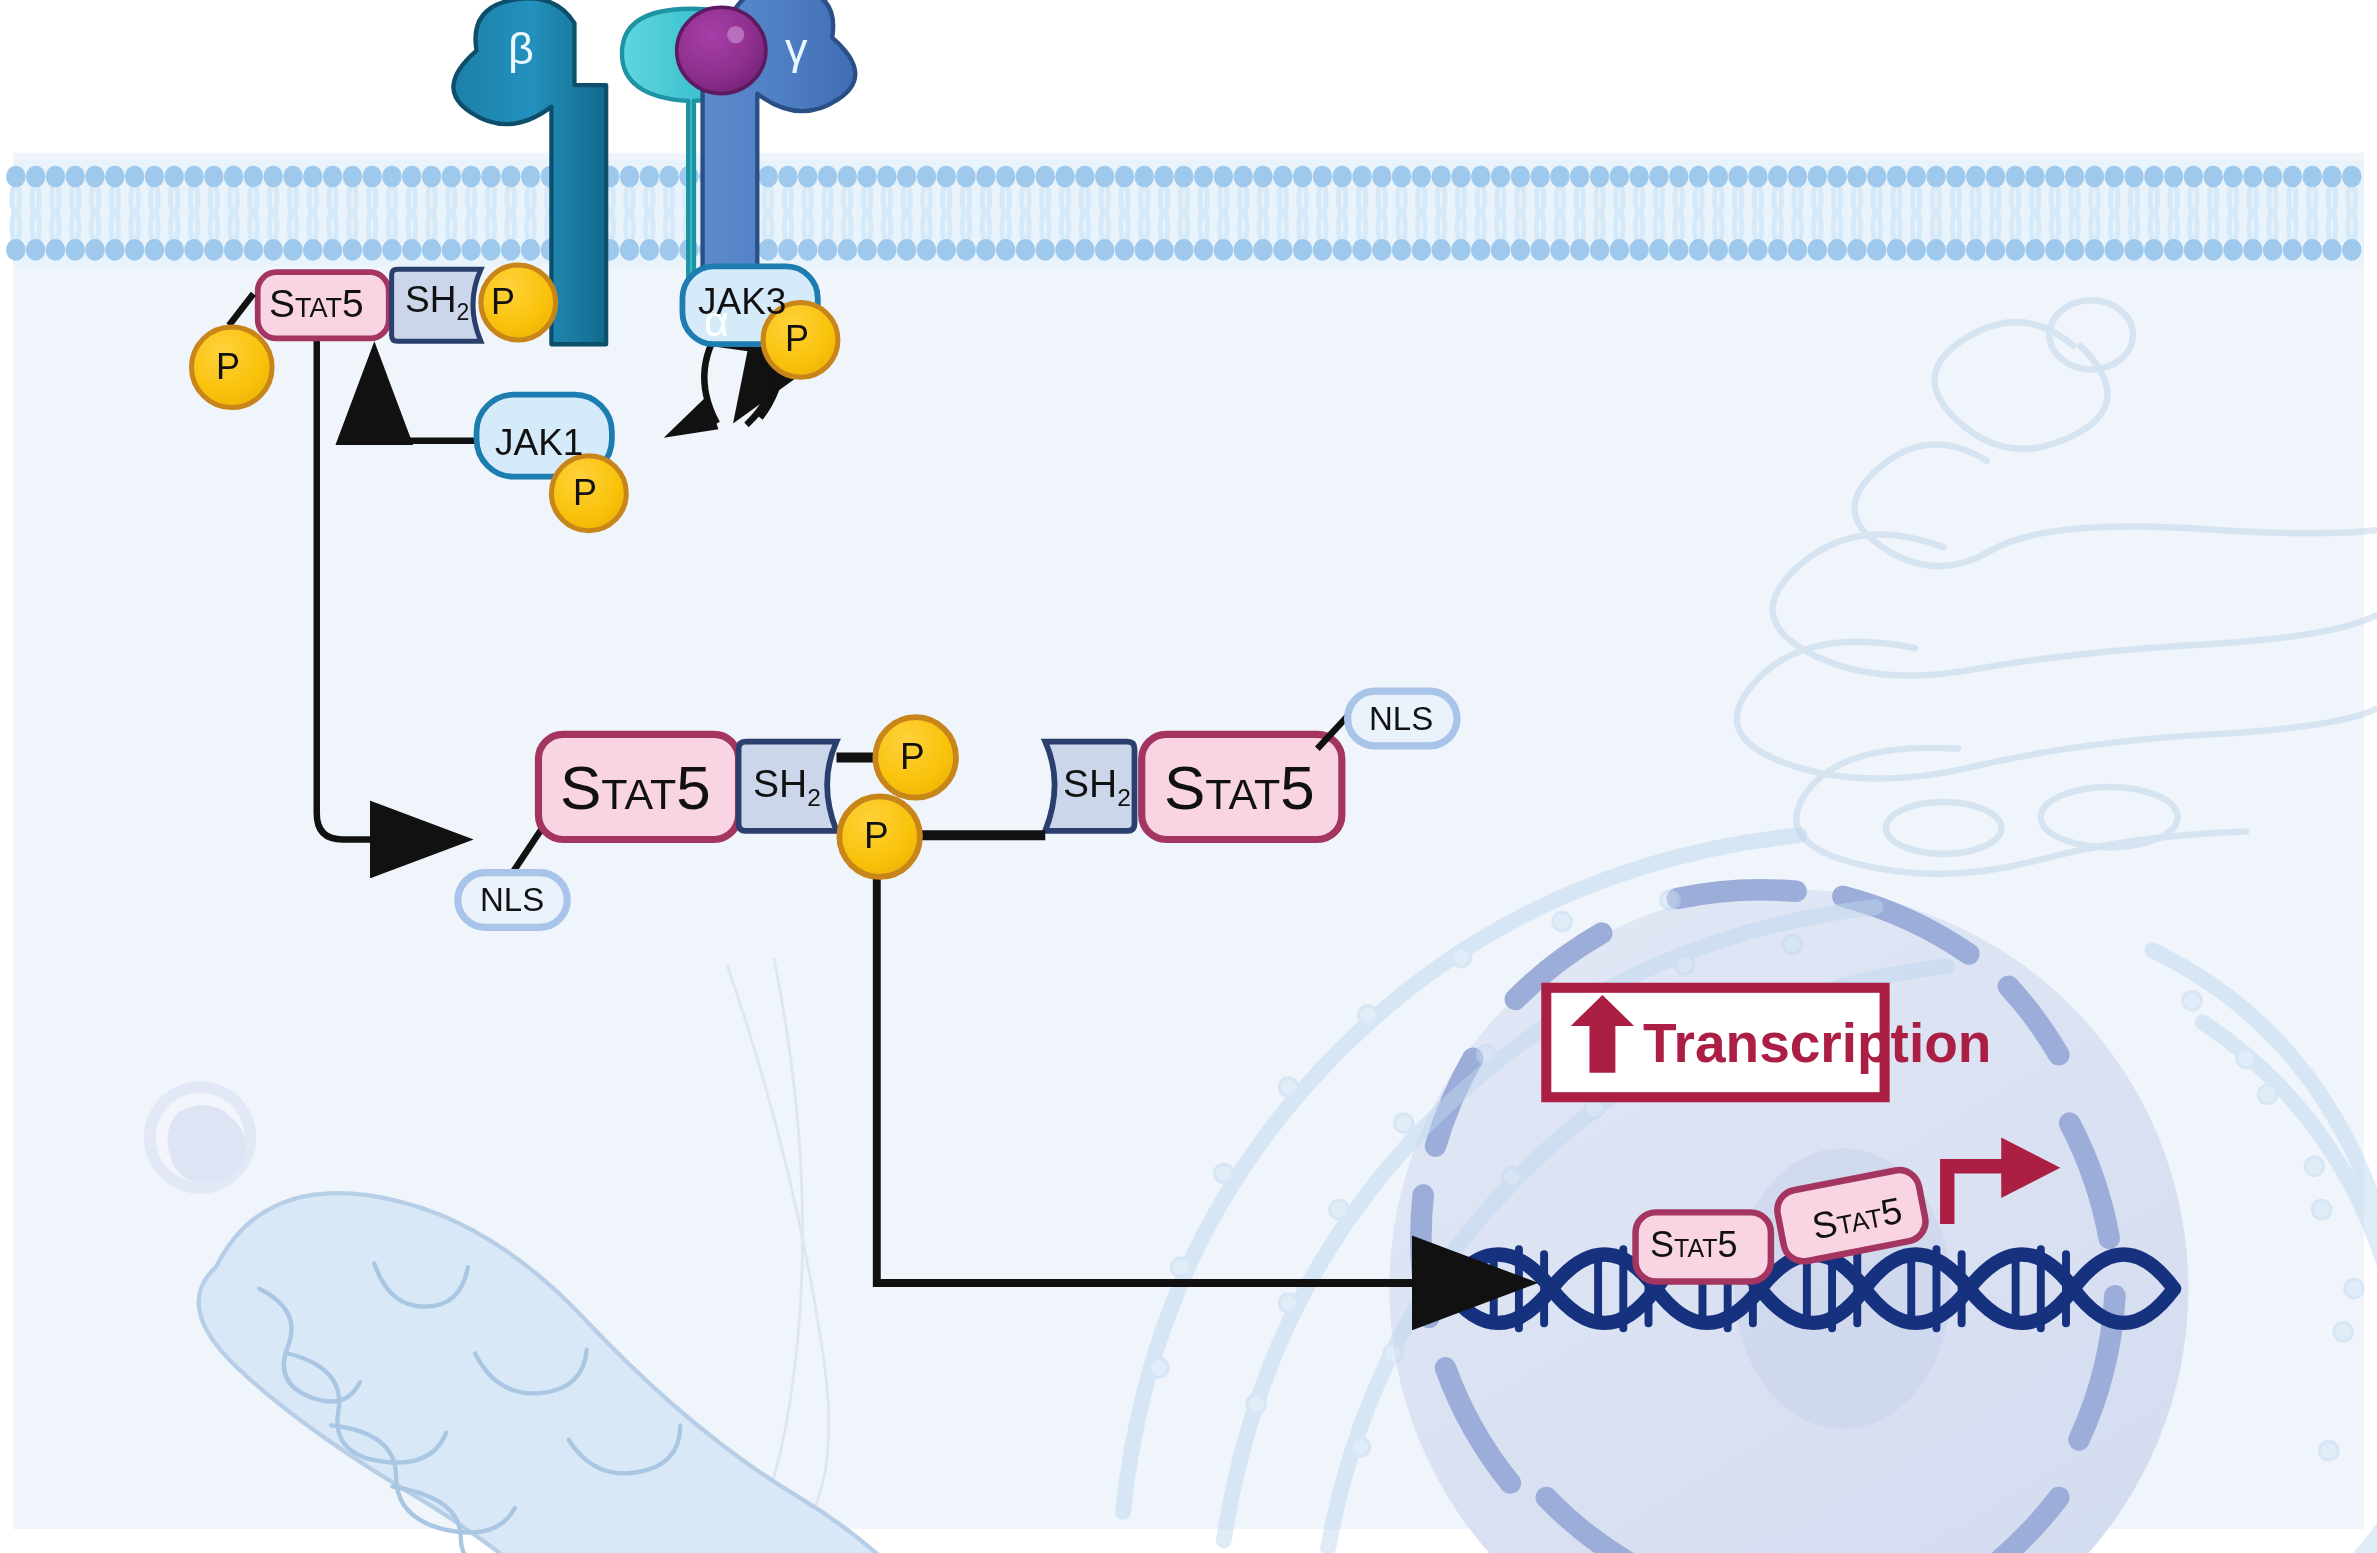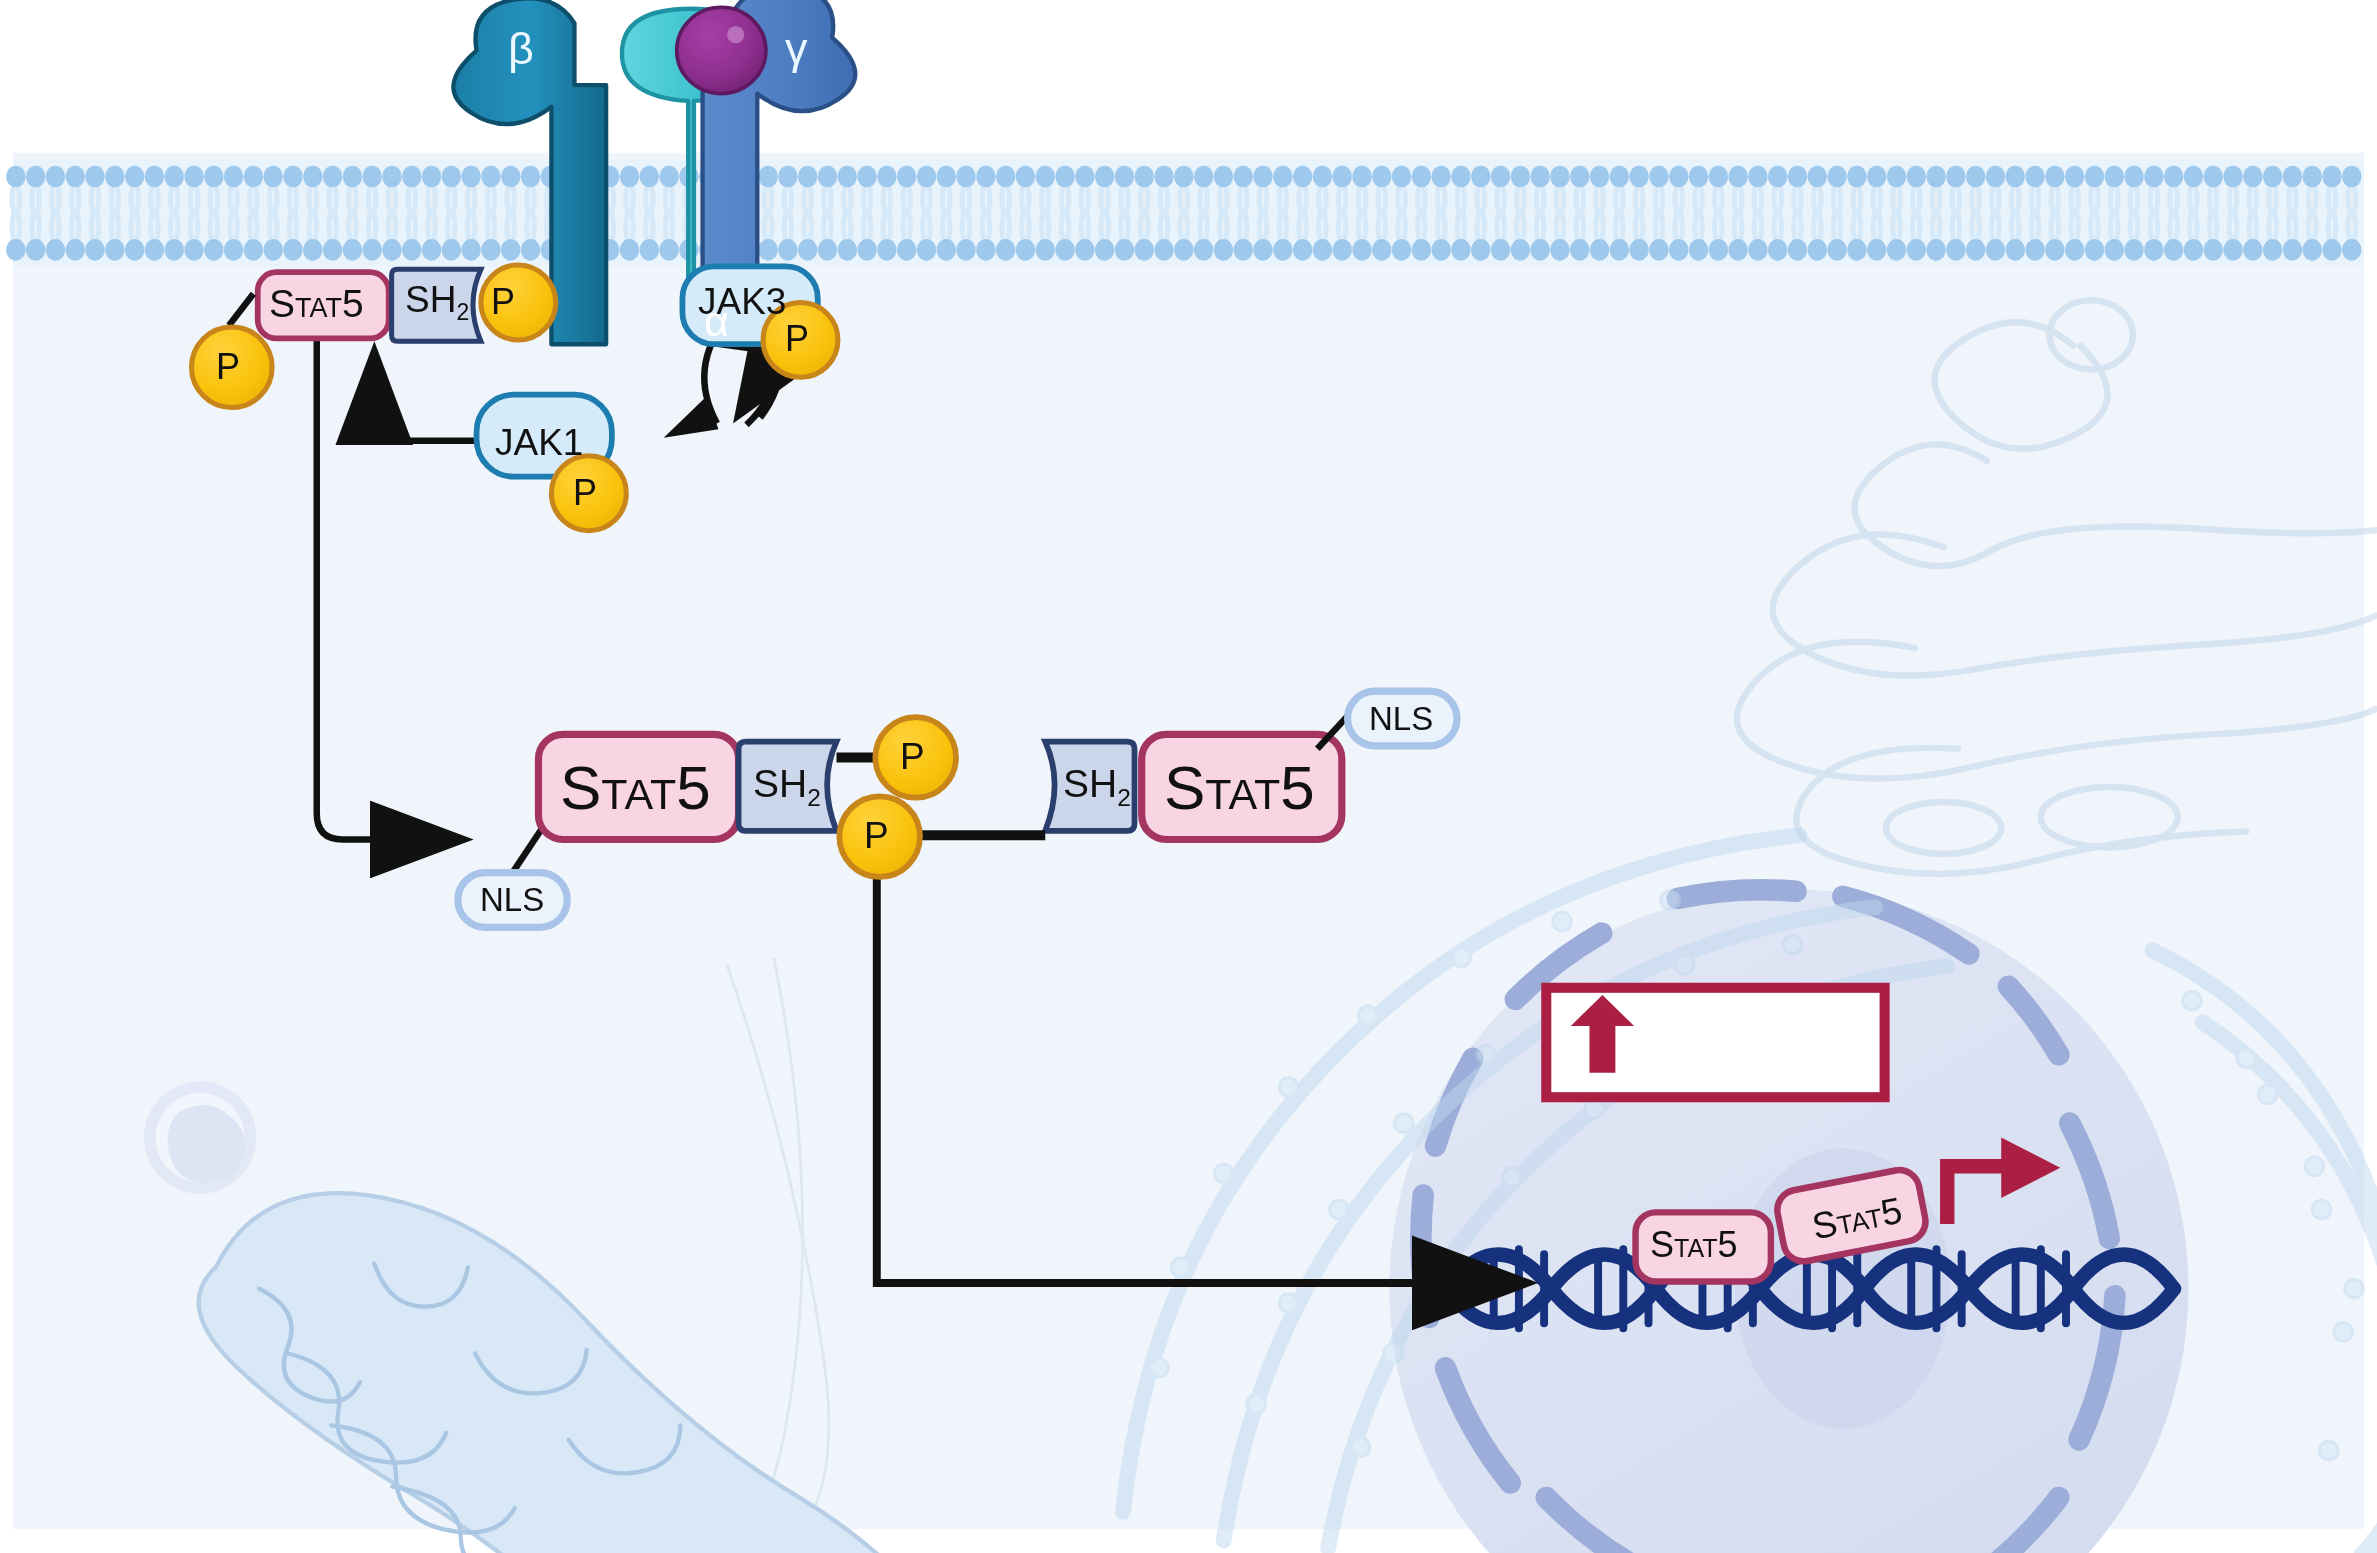--- a/index.html
+++ b/index.html
@@ -782,15 +782,16 @@
 </div>
 <div class="txt" style="left:1164px;top:752px;font-size:62px;color:#111;font-variant:small-caps;">Stat5</div>
 <div class="txt" style="left:900px;top:736px;font-size:37px;color:#111;">P</div>
 <div class="txt" style="left:864px;top:815px;font-size:37px;color:#111;">P</div>
 <div class="txt" style="left:480px;top:881px;font-size:33px;color:#111;">NLS</div>
 <div class="txt" style="left:1369px;top:700px;font-size:33px;color:#111;">NLS</div>
 
 <div class="txt" style="left:1650px;top:1224px;font-size:36px;color:#111;font-variant:small-caps;">Stat5</div>
 <div class="txt" style="left:1812px;top:1198px;font-size:37px;color:#111;font-variant:small-caps;transform:rotate(-11deg);">Stat5</div>
 
+<div class="txt" style="left:1643px;top:1011px;font-size:55px;color:#ab1f44;font-weight:bold;">Transcription</div>
 
 </div>
 
 
 </body></html>

